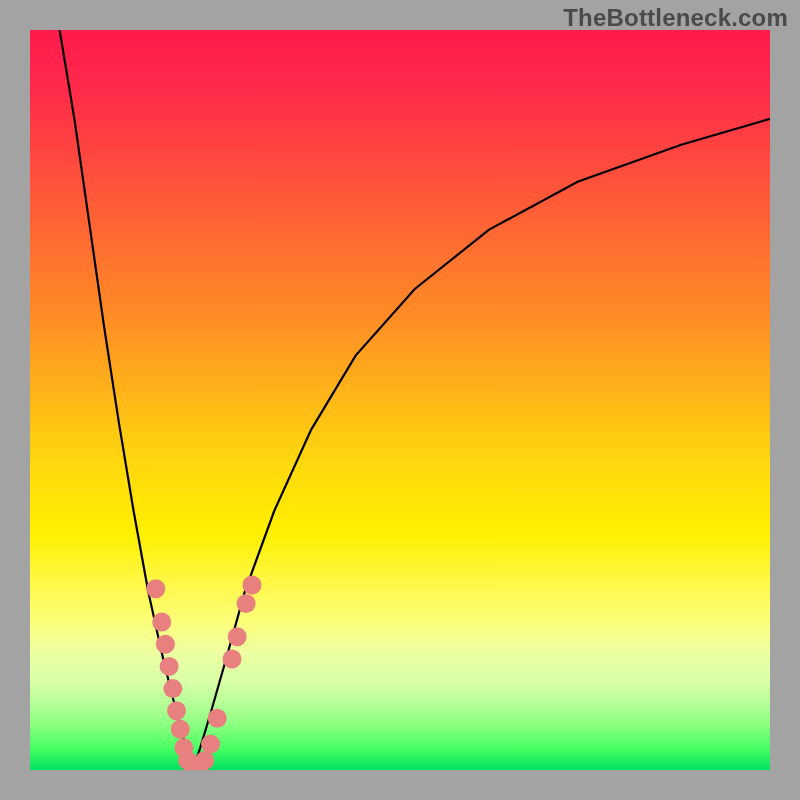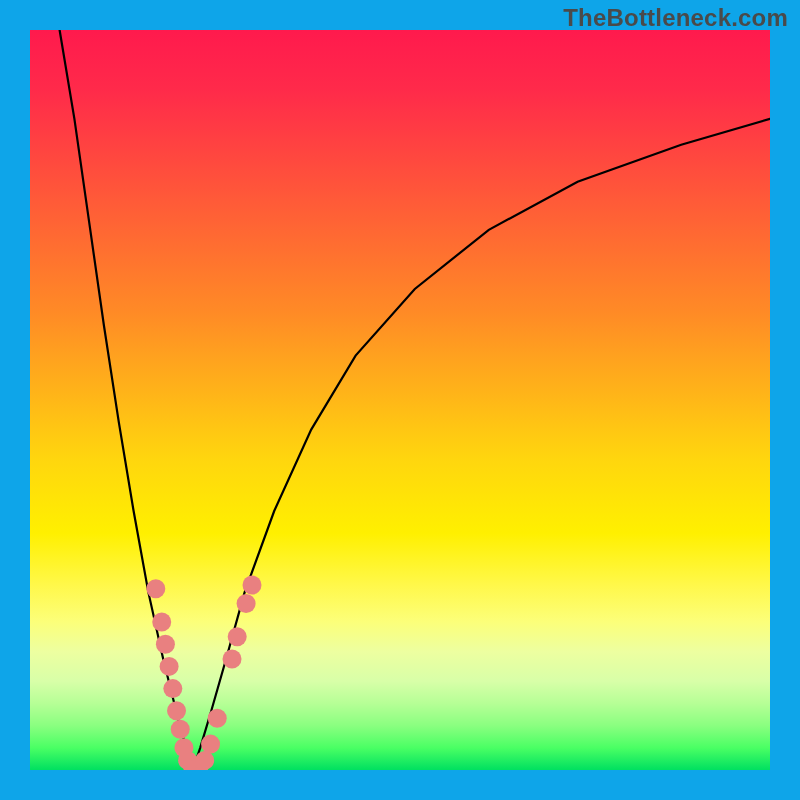--- a/index.html
+++ b/index.html
@@ -7,21 +7,21 @@
     padding: 0;
     width: 800px;
     height: 800px;
     overflow: hidden;
     background: #000;
     font-family: Arial, Helvetica, sans-serif;
   }
   .frame {
     position: absolute;
     inset: 0;
-    background: #0ea5e9;
+    background: #a3a3a3;
   }
   .plot {
     position: absolute;
     left: 30px;
     top: 30px;
     width: 740px;
     height: 740px;
     overflow: hidden;
   }
   .gradient {

